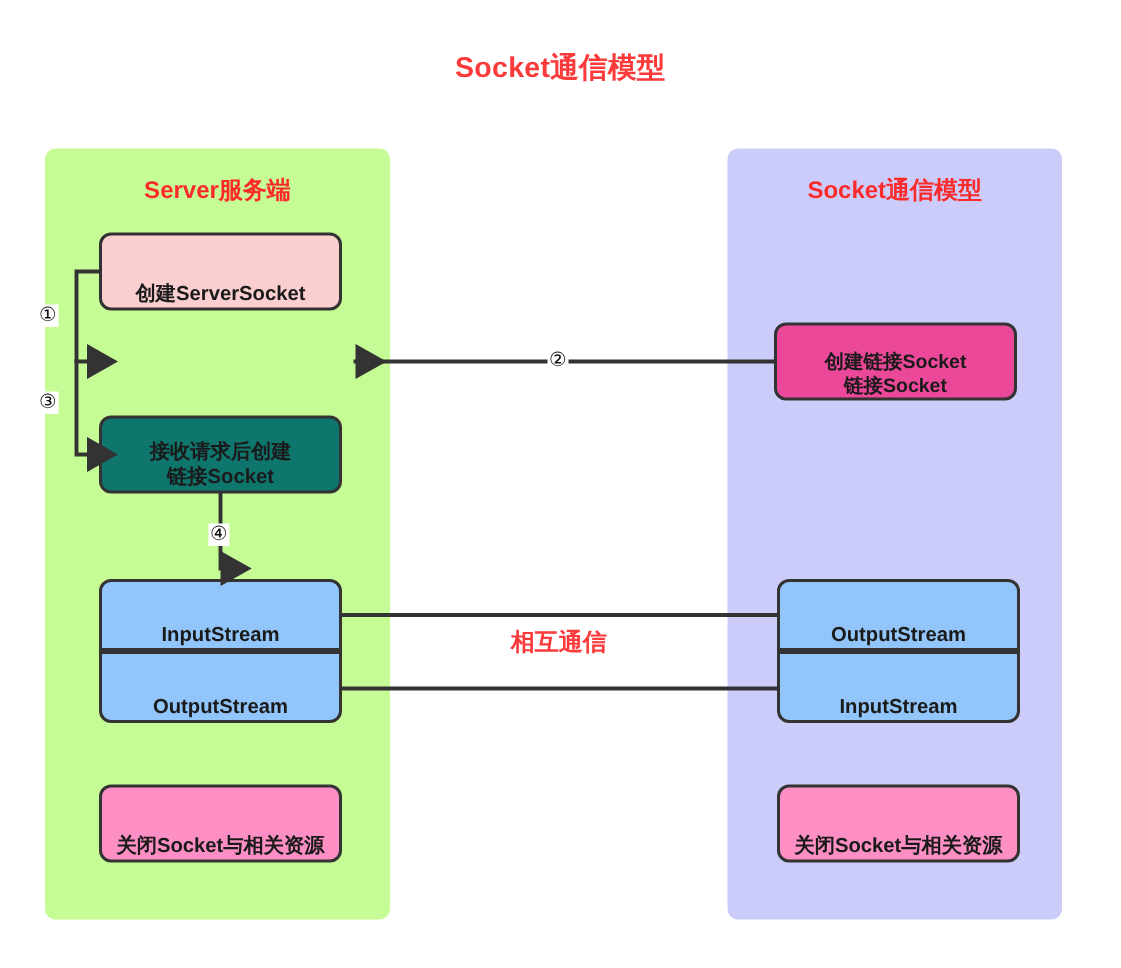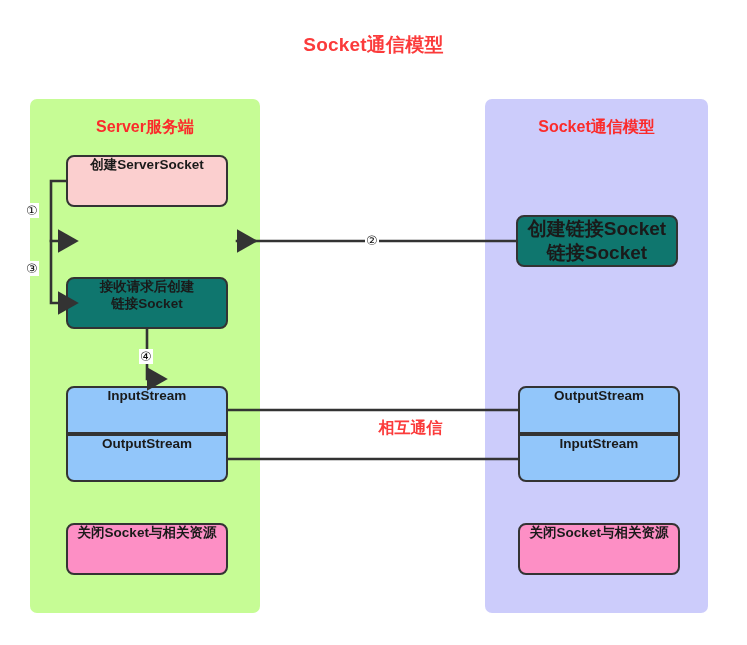--- a/index.html
+++ b/index.html
@@ -64,21 +64,21 @@
   #server-panel .panel-title { top: 18px; }
   #client-panel .panel-title { top: 18px; }
 
   
   .box {
     position: absolute;
     border: 2px solid #333333;
     border-radius: 8px;
     box-sizing: border-box;
     display: flex;
-    align-items: flex-start;
+    align-items: flex-end;
     justify-content: center;
     text-align: center;
     font-weight: bold;
     color: #1a1a1a;
     line-height: 1.25;
   }
 
   
   #box-create-serversocket {
     left: 66px; top: 155px; width: 162px; height: 52px;
@@ -104,21 +104,21 @@
     border-top-width: 2px;
   }
   #box-server-close {
     left: 66px; top: 523px; width: 162px; height: 52px;
     background: #fd8fc5; font-size: 13.5px;
   }
 
   
   #box-client-connect {
     left: 516px; top: 215px; width: 162px; height: 52px;
-    background: #0f766e; font-size: 19px;
+    background: #ec4899; font-size: 13px;
   }
   #box-client-outputstream {
     left: 518px; top: 386px; width: 162px; height: 48px;
     background: #92c6fa; font-size: 13.5px;
     border-bottom-left-radius: 0; border-bottom-right-radius: 0;
   }
   #box-client-inputstream {
     left: 518px; top: 434px; width: 162px; height: 48px;
     background: #92c6fa; font-size: 13.5px;
     border-top-left-radius: 0; border-top-right-radius: 0;
@@ -154,21 +154,20 @@
   .mid-label {
     position: absolute;
     color: #fb3b3b;
     font-weight: bold;
     white-space: nowrap;
     text-align: center;
   }
   #label-mutual {
     left: 260px; top: 418px; width: 225px;
     font-size: 16px;
-    padding-left: 38px;
   }
   #label-close {
     left: 255px; top: 536px; width: 235px;
     font-size: 16px;
   }
 </style>
 </head>
 <body>
 
 <div id="canvas">

